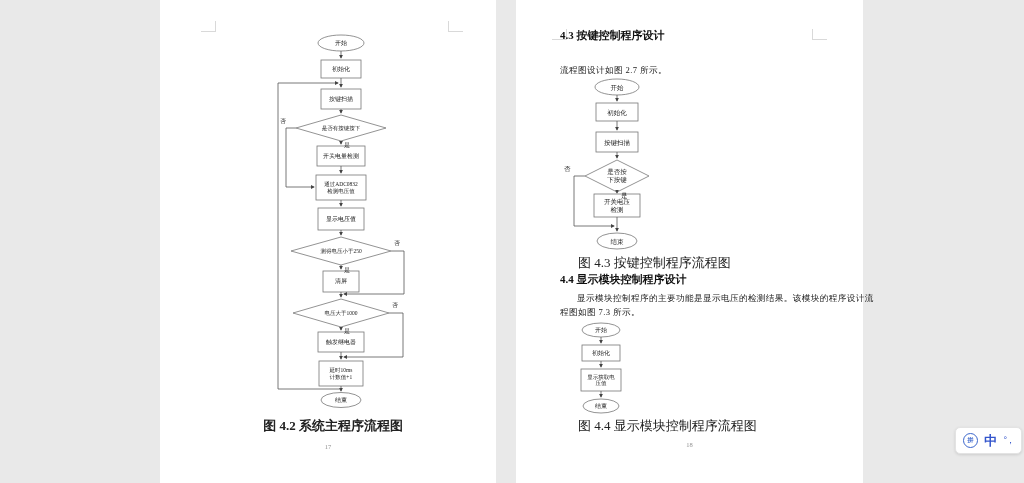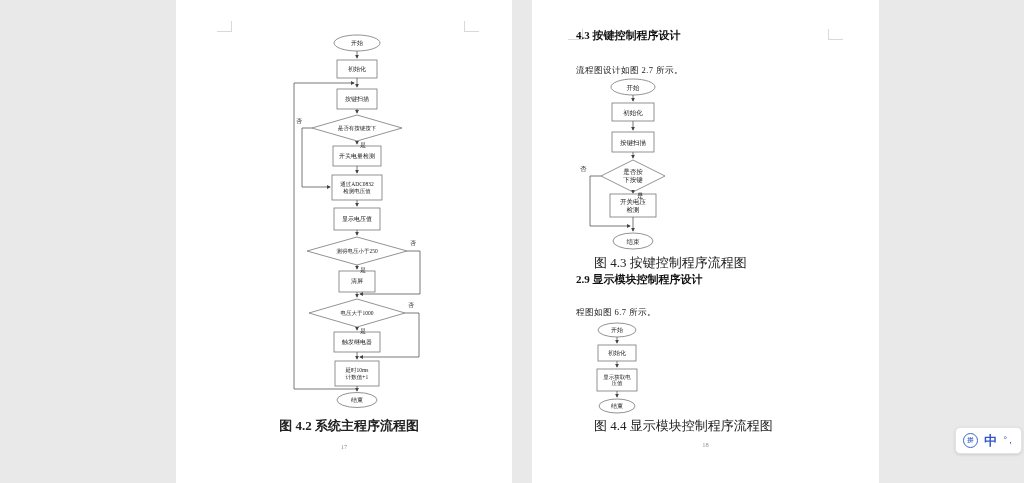--- a/index.html
+++ b/index.html
@@ -3,21 +3,21 @@
 <meta charset="utf-8">
 <style>
   * { margin:0; padding:0; box-sizing:border-box; }
   html,body { width:1024px; height:483px; }
   body {
     position:relative; overflow:hidden;
     background:#e9e9e9;
     font-family:"Liberation Sans", sans-serif;
     color:#222;
   }
-  .page { position:absolute; top:0; height:483px; background:#ffffff;margin-left:16px; }
+  .page { position:absolute; top:0; height:483px; background:#ffffff; }
   #left-page  { left:160px; width:336px;padding-left:36px; }
   #right-page { left:516px; width:347px; }
 
   
   .cmark { position:absolute; width:15px; height:11px; }
   .cmark.tl { border-right:1px solid #d9d9d9; border-bottom:1px solid #d9d9d9; }
   .cmark.tr { border-left:1px solid #d9d9d9; border-bottom:1px solid #d9d9d9; }
 
   .fc { position:absolute; }
   .fc svg { position:absolute; left:0; top:0; }
@@ -180,22 +180,23 @@
 下按键</div>
     <div class="fn" style="left:34px; top:118px; width:46px; height:23px; font-size:6.5px; line-height:8px;">开关电压
 检测</div>
     <div class="fn" style="left:37px; top:157px; width:40px; height:16px; font-size:6.5px;">结束</div>
     <div class="yn" style="left:4px;  top:90px;  font-size:6.5px;">否</div>
     <div class="yn" style="left:61px; top:117px; font-size:6.5px;">是</div>
   </div>
 
   <div class="caption" style="left:62px; top:254px;">图 4.3 按键控制程序流程图</div>
 
-  <div class="heading" style="left:44px; top:272px;">2.9 显示模块控制程序设计</div>
-  <div class="bodyline" style="left:44px; top:307px;">程图如图 6.7 所示。</div>
+  <div class="heading" style="left:44px; top:272px;">4.4 显示模块控制程序设计</div>
+  <div class="bodyline" style="left:61px; top:293px;">显示模块控制程序的主要功能是显示电压的检测结果。该模块的程序设计流</div>
+  <div class="bodyline" style="left:44px; top:307px;">程图如图 7.3 所示。</div>
 
   <div class="fc" style="left:49px; top:320px; width:90px; height:100px;">
     <svg width="90" height="100" viewBox="0 0 90 100">
       <defs>
         <marker id="a3" markerWidth="5" markerHeight="5" refX="4" refY="2.5" orient="auto">
           <path d="M0,0 L5,2.5 L0,5 Z" fill="#444"></path>
         </marker>
       </defs>
       <g fill="#ffffff" stroke="#777" stroke-width="0.8">
         <ellipse cx="36" cy="10" rx="19" ry="7"></ellipse>

